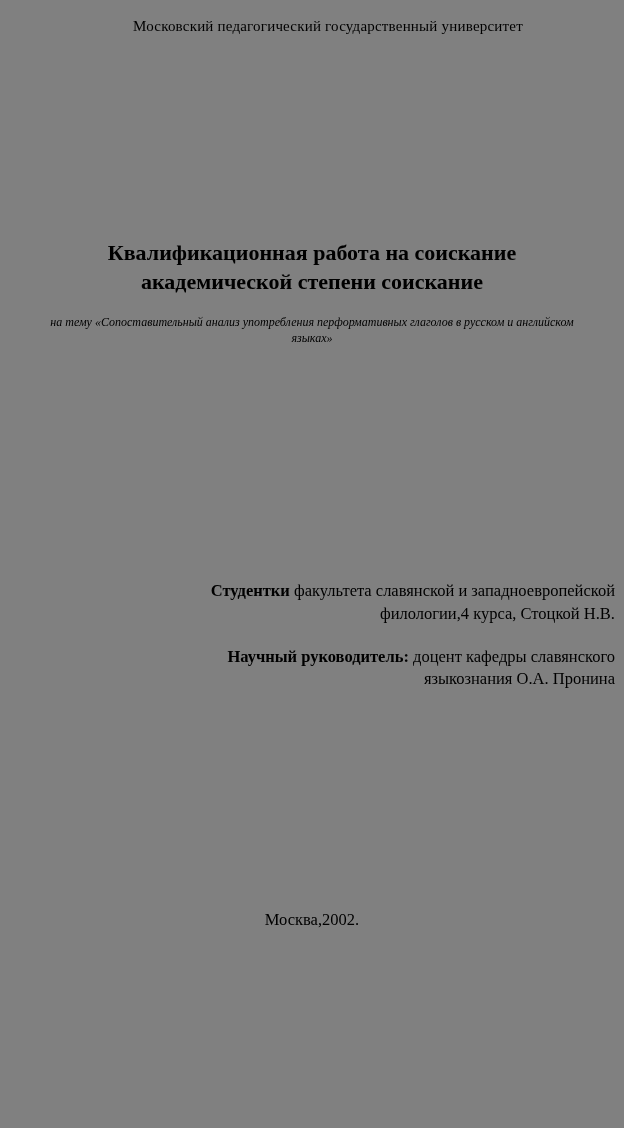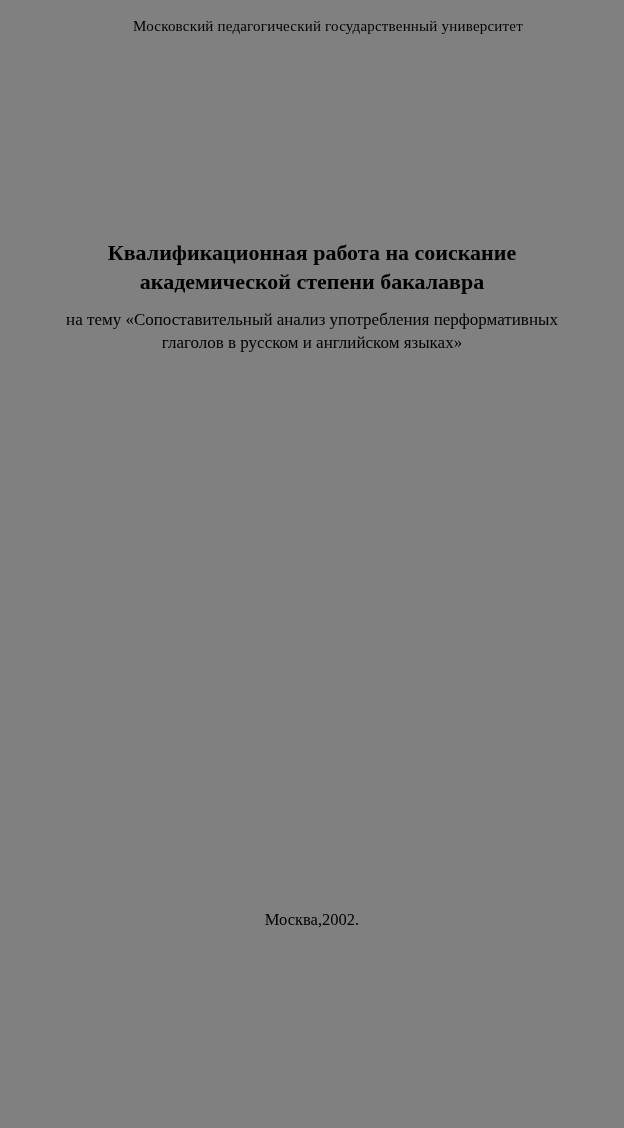--- a/index.html
+++ b/index.html
@@ -36,23 +36,24 @@
     width: 540px;
     text-align: center;
   }
   .title-main {
     font-size: 22px;
     font-weight: bold;
     line-height: 1.32;
     margin-top: 28px;
   }
   .topic {
-    margin-top: 12px;
-    font-size: 17px;
+    margin-top: 18px;
+    font-size: 12px;
     line-height: 1.36;
+    font-style: italic;
   }
   .author-block {
     position: absolute;
     top: 580px;
     left: 160px;
     width: 455px;
     text-align: right;
     font-size: 16.5px;
     line-height: 1.38;
   }
@@ -77,21 +78,25 @@
 </head>
 <body>
 
 <div class="page">
 
   <div class="university">Московский  педагогический государственный университет</div>
 
   <div class="title-block">
     <div class="title-main">
       <div>Квалификационная работа на соискание</div>
-      <div>академической степени бакалавра</div>
+      <div>академической степени соискание</div>
     </div>
     <div class="topic">на тему «Сопоставительный анализ употребления перформативных глаголов в русском и английском языках»</div>
   </div>
 
+  <div class="author-block">
+    <div class="student-line"><b>Студентки</b><span class="nowrap-seg"> факультета славянской и западноевропейской филологии,4 курса, Стоцкой Н.В.</span></div>
+    <div class="advisor-line"><b>Научный руководитель:</b><span class="nowrap-seg"> доцент кафедры славянского языкознания О.А. Пронина</span></div>
+  </div>
 
   <div class="city">Москва,2002.</div>
 
 </div>
 
 </body></html>

